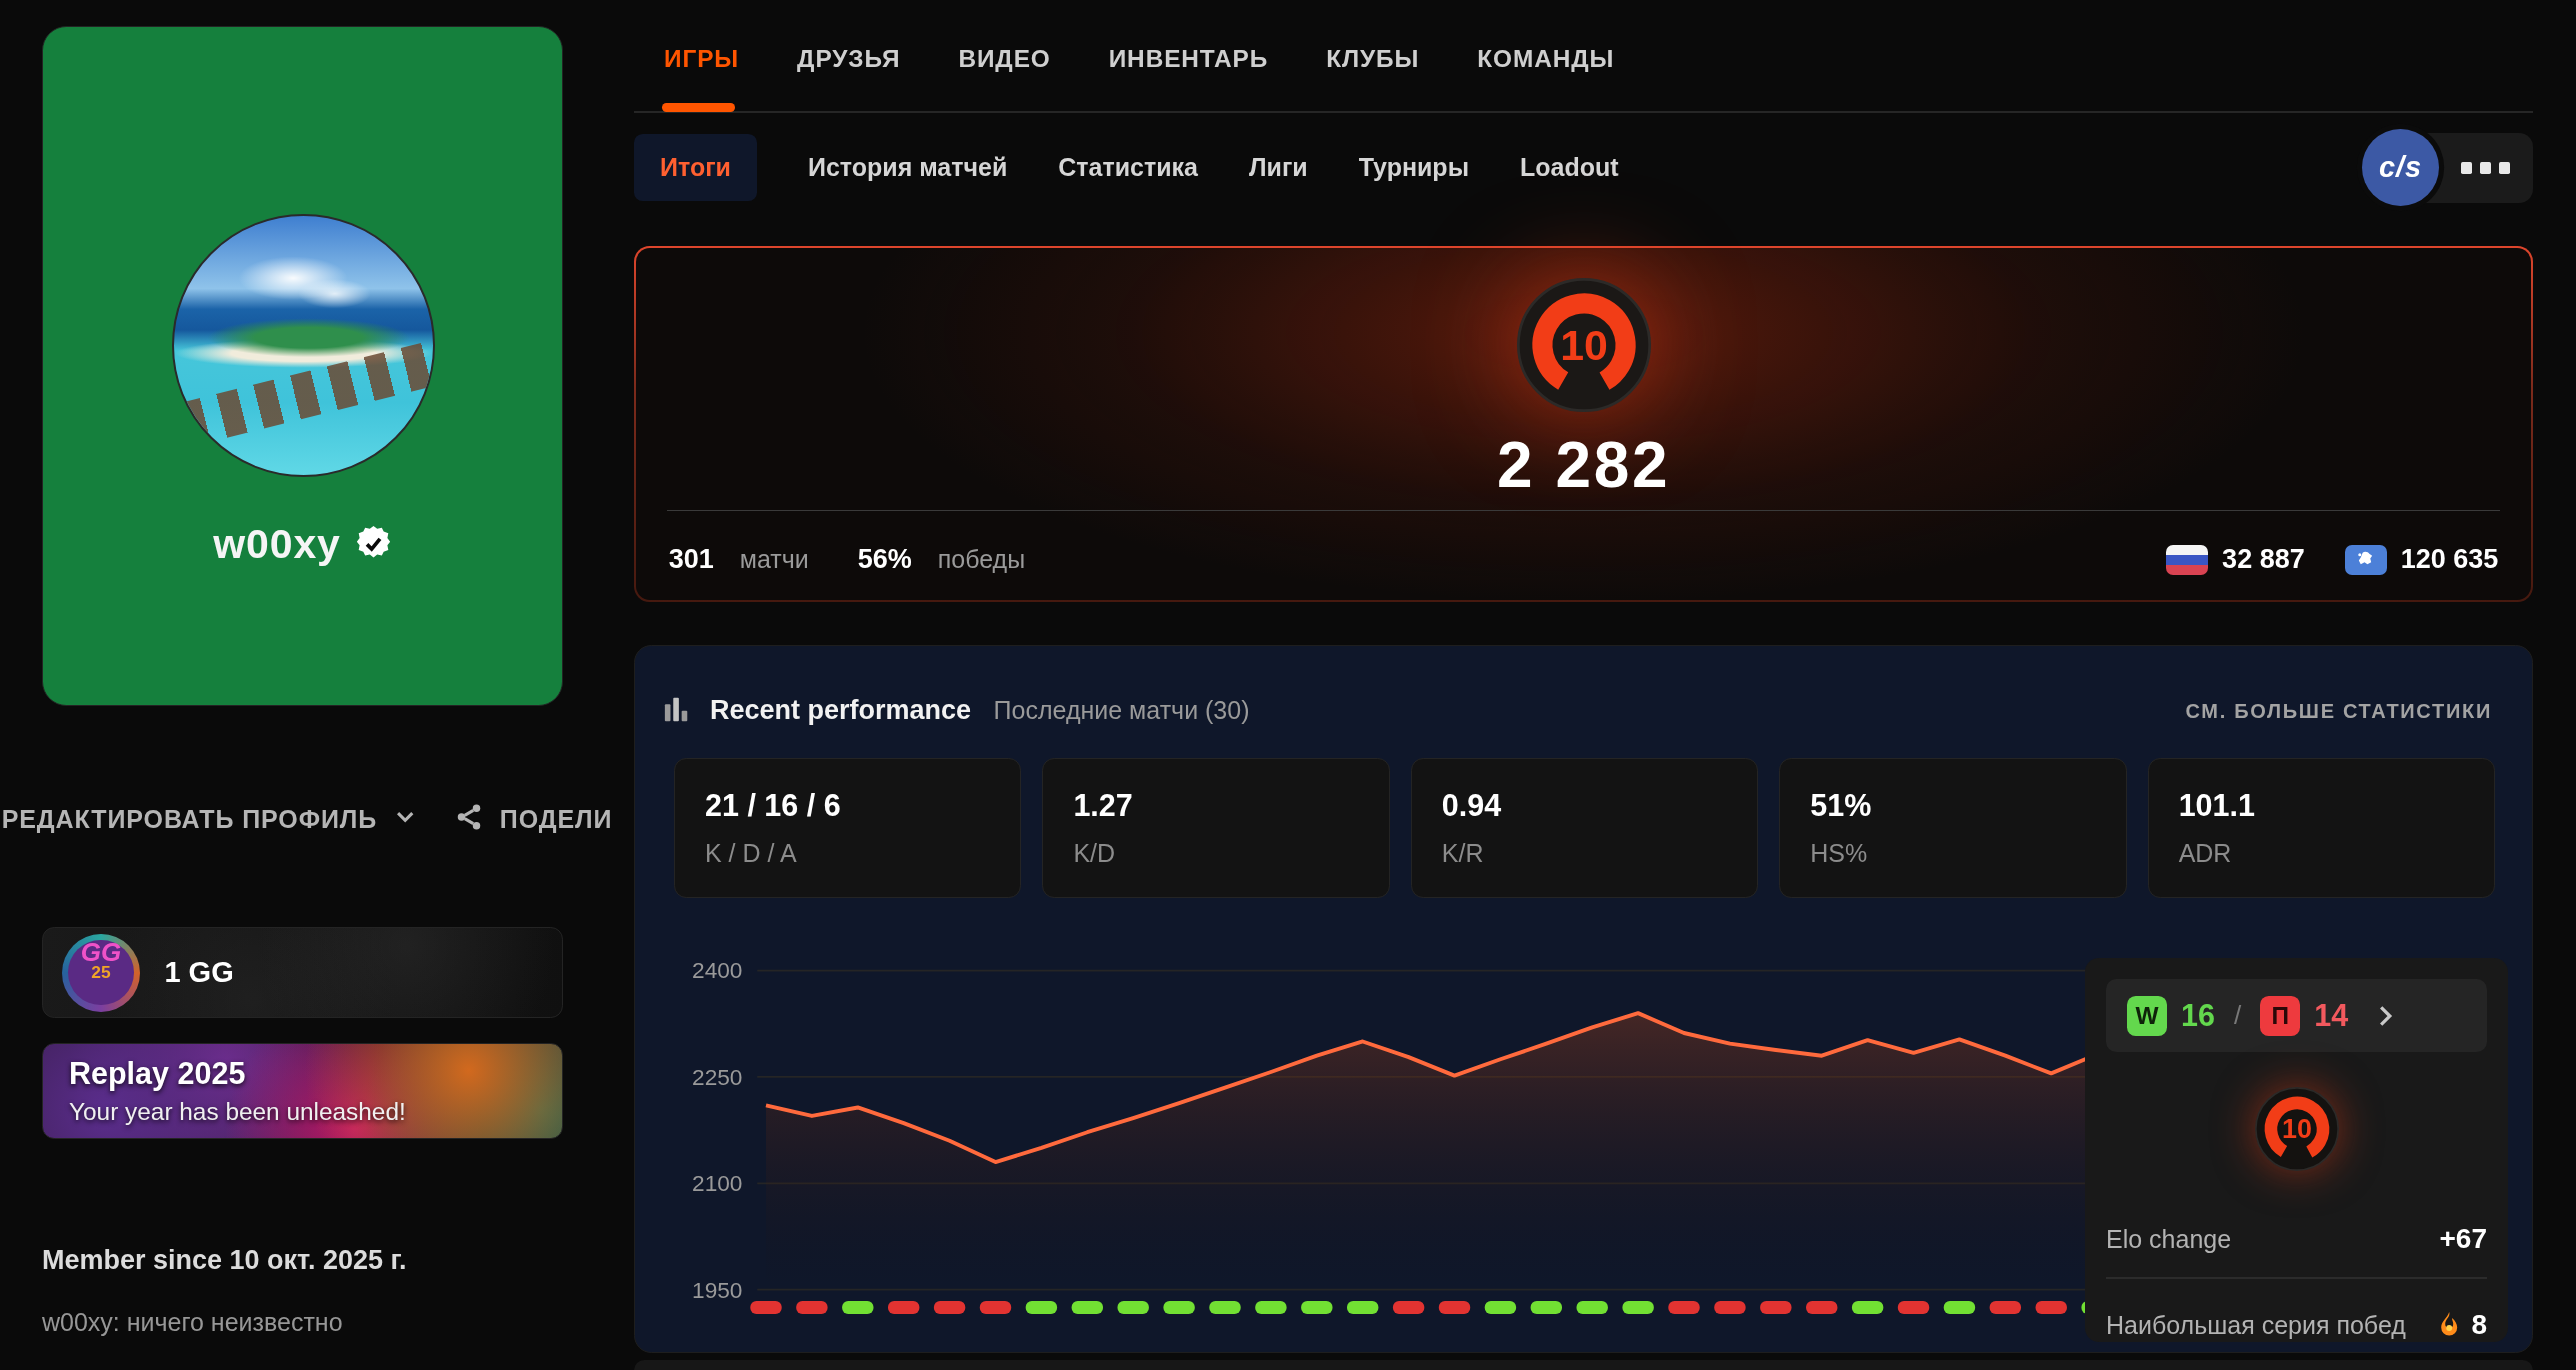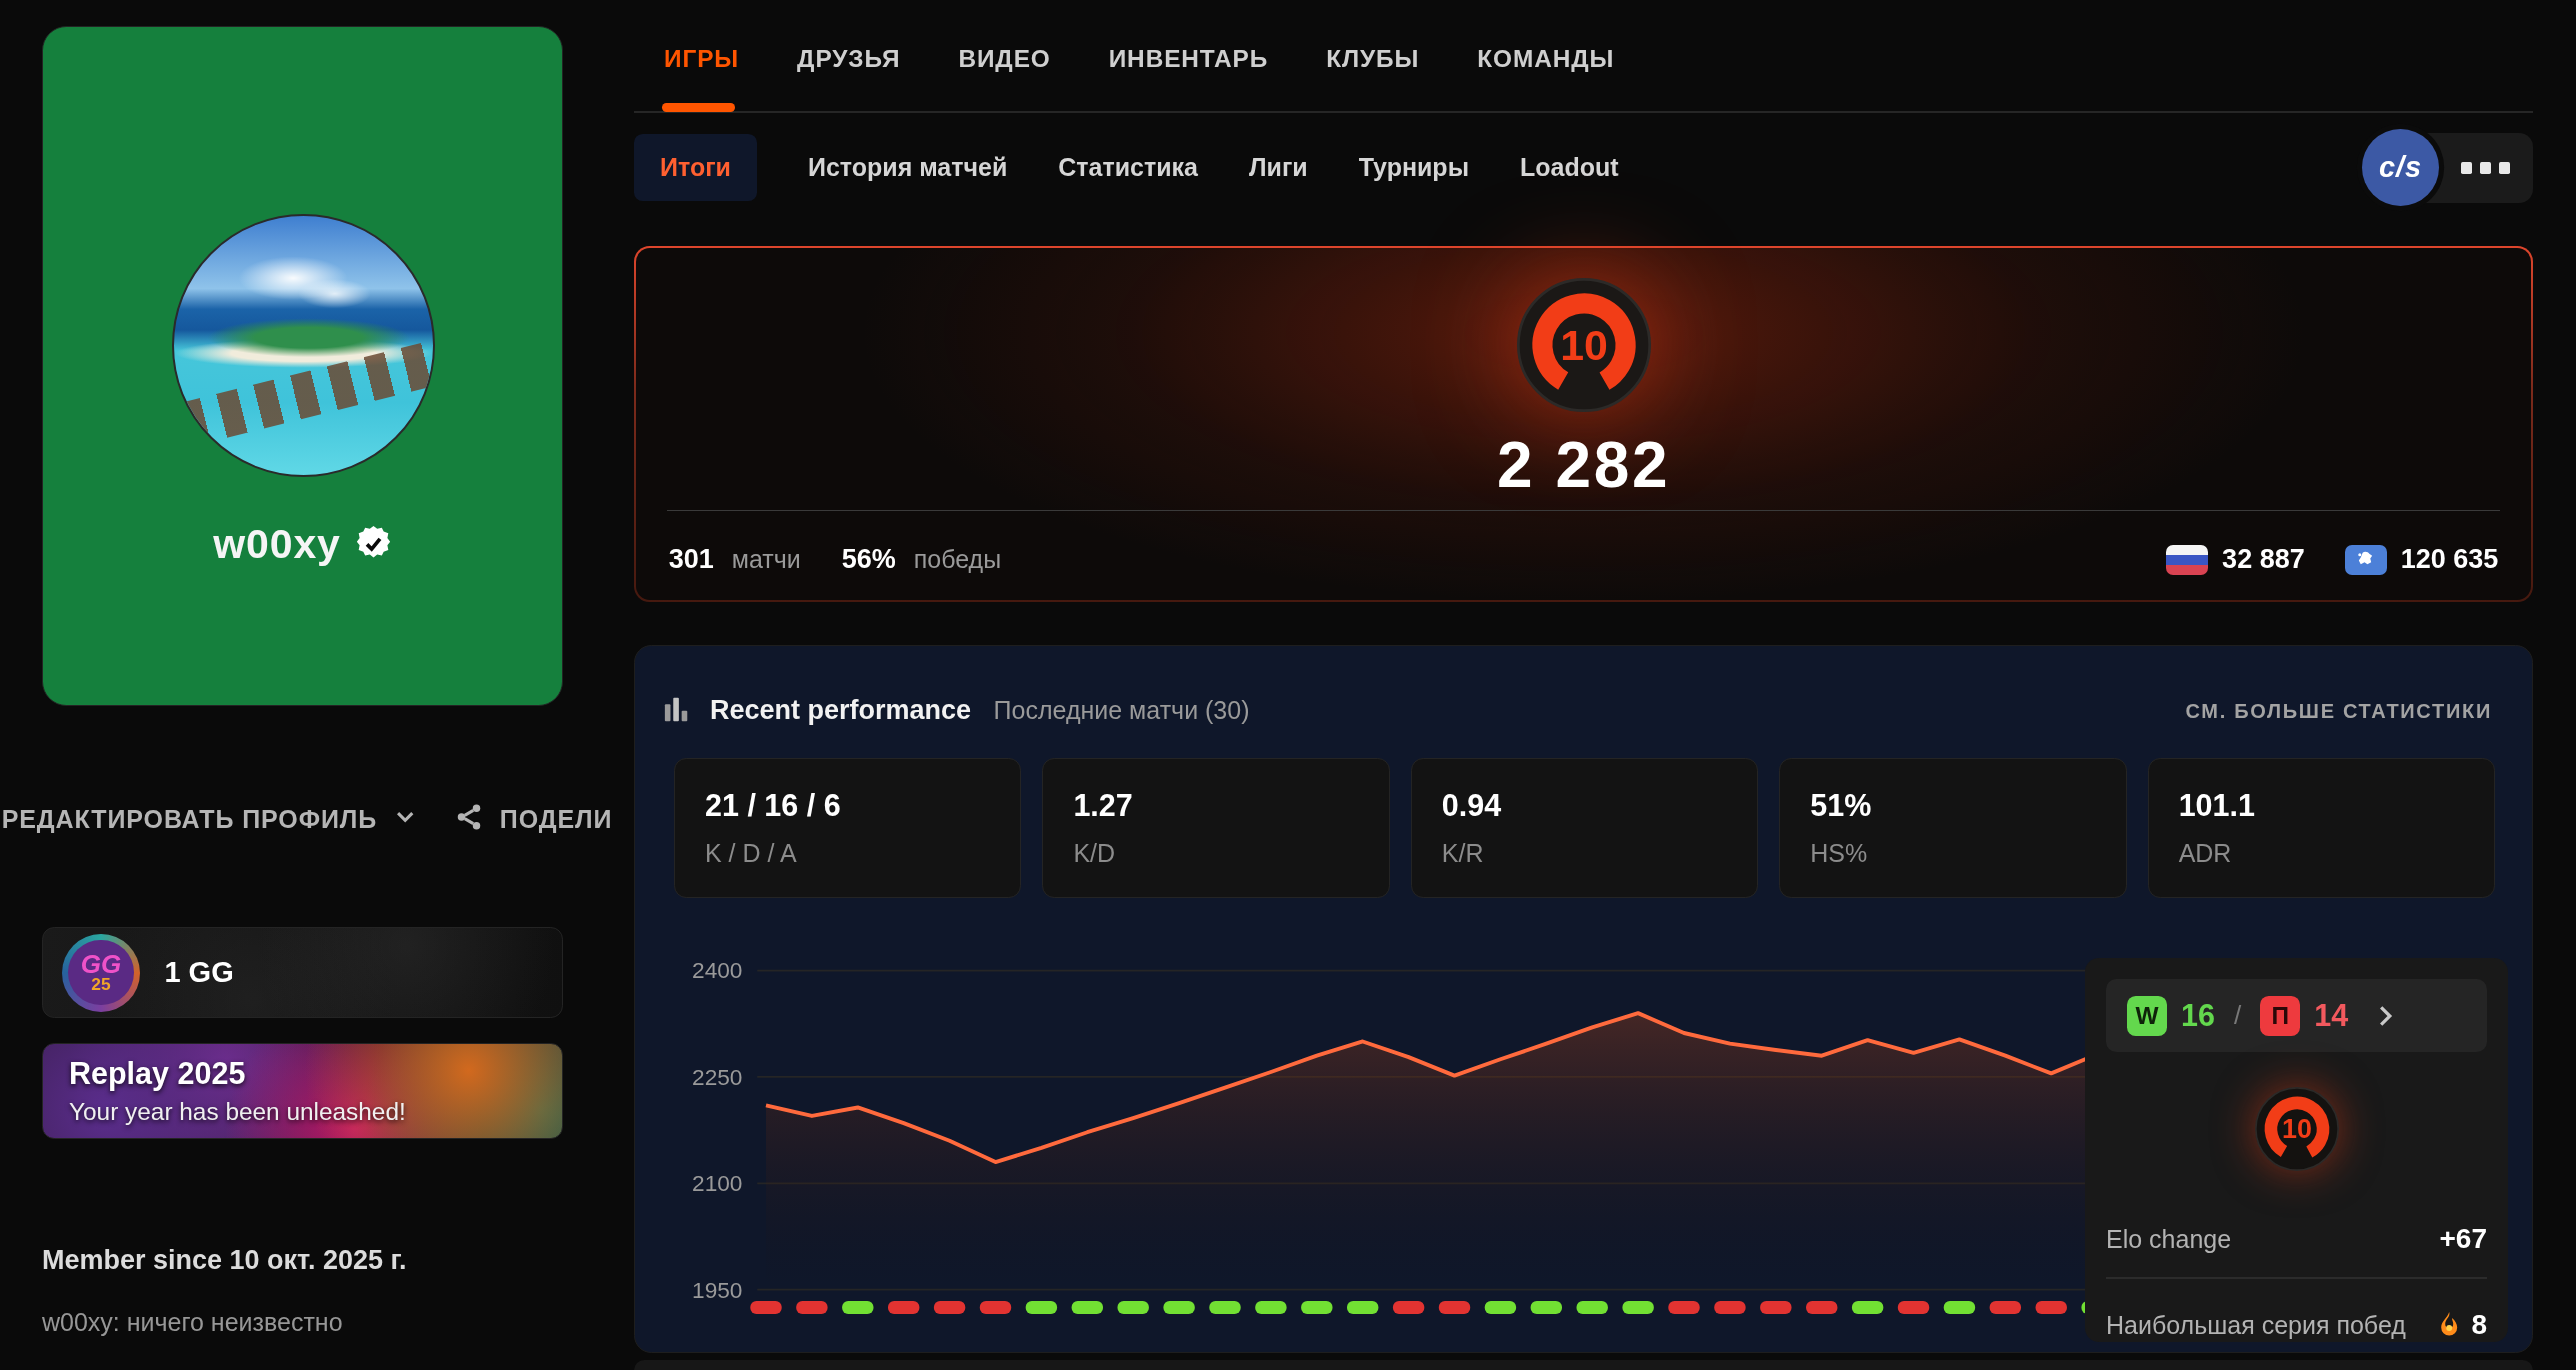--- a/index.html
+++ b/index.html
@@ -34,21 +34,21 @@
   .banner { position:absolute; left:42px; width:521px; border-radius:12.2px; overflow:hidden;
     display:flex; align-items:center; border:0.9px solid #242424; }
   .gg-banner { top:927px; height:91px; padding-left:19px;
     background:
       radial-gradient(circle at 70% 20%, rgba(60,60,60,.35), rgba(0,0,0,0) 40%),
       radial-gradient(circle at 40% 80%, rgba(45,45,45,.4), rgba(0,0,0,0) 45%),
       linear-gradient(100deg,#1a1a1a,#101010); }
   .gg-badge { width:78px; height:78px; border-radius:50%; flex:0 0 auto;
     background:conic-gradient(#2aa7a0,#d2622a,#7b3fa0,#27629e,#2aa7a0); padding:6.1px; }
   .gg-badge-inner { width:100%; height:100%; border-radius:50%; background:#5a2a84;
-    display:flex; flex-direction:column; align-items:center; justify-content:center; }
+    display:flex; flex-direction:column; align-items:center; justify-content:flex-start; }
   .gg-text { color:#ef52c8; font-weight:bold; font-style:italic; font-size:26px; line-height:24.4px; }
   .gg-year { color:#f0a528; font-size:17.4px; font-weight:bold; line-height:17.4px; }
   .gg-label { margin-left:24.4px; font-size:29px; font-weight:bold; color:#fff; }
   .replay-banner { top:1043px; height:96px; padding-left:26px; flex-direction:column;
     align-items:flex-start; justify-content:center;
     background:
       radial-gradient(circle at 82% 28%, #d2691e, rgba(210,105,30,0) 38%),
       radial-gradient(circle at 96% 70%, #0b6b5c, rgba(11,107,92,0) 35%),
       radial-gradient(circle at 60% 90%, #c2186b, rgba(194,24,107,0) 40%),
       radial-gradient(circle at 12% 70%, #5a2d8c, rgba(90,45,140,0) 55%),
@@ -81,21 +81,21 @@
     background:linear-gradient(180deg,#de452c,#7c2a1b 40%,#46190f); padding:1.7px; }
   .elo-panel { width:100%; height:100%; border-radius:14px; position:relative;
     background:radial-gradient(ellipse 1003px 375px at 50% 24%, rgba(195,48,16,.42), rgba(120,30,10,.16) 45%, rgba(10,6,4,0) 72%), #0d0a09; }
   .gauge-big { position:absolute; left:50%; top:30px; transform:translateX(-50%); width:134px; height:134px;
     filter:drop-shadow(0 0 48px rgba(235,62,20,.55)); }
   .elo-value { position:absolute; left:0; right:0; top:180px; text-align:center; font-size:64px;
     font-weight:bold; color:#fff; letter-spacing:2.6px; }
   .elo-divider { position:absolute; left:31px; right:31px; top:262px; height:1.7px; background:#3a3a3a; }
   .elo-bottom { position:absolute; left:33px; right:33px; top:284px; height:56px; display:flex;
     align-items:center; justify-content:space-between; }
-  .inline-stats { display:flex; align-items:baseline; gap:18px; }
+  .inline-stats { display:flex; align-items:baseline; gap:26px; }
   .big-num { font-size:27px; font-weight:bold; color:#fff; }
   .dim-label { font-size:25px; color:#9a9a9a; }
   .gap-l { margin-left:23px; }
   .ranks { display:flex; align-items:center; gap:14px;padding-left:31px; }
   .flag { width:42px; height:30px; border-radius:7px; overflow:hidden; display:block; flex:0 0 auto; }
   .flag .s1{height:34%;background:#f5f5f5;} .flag .s2{height:33%;background:#3a56c4;} .flag .s3{height:33%;background:#d94352;}
   .eu-badge { width:42px; height:30px; border-radius:7px; background:#4c80d8; margin-left:26px;
     display:flex; align-items:center; justify-content:center; flex:0 0 auto; }
   
   .perf-card { position:absolute; left:0; top:645px; width:1899px; height:708px; background:#0f172a;

